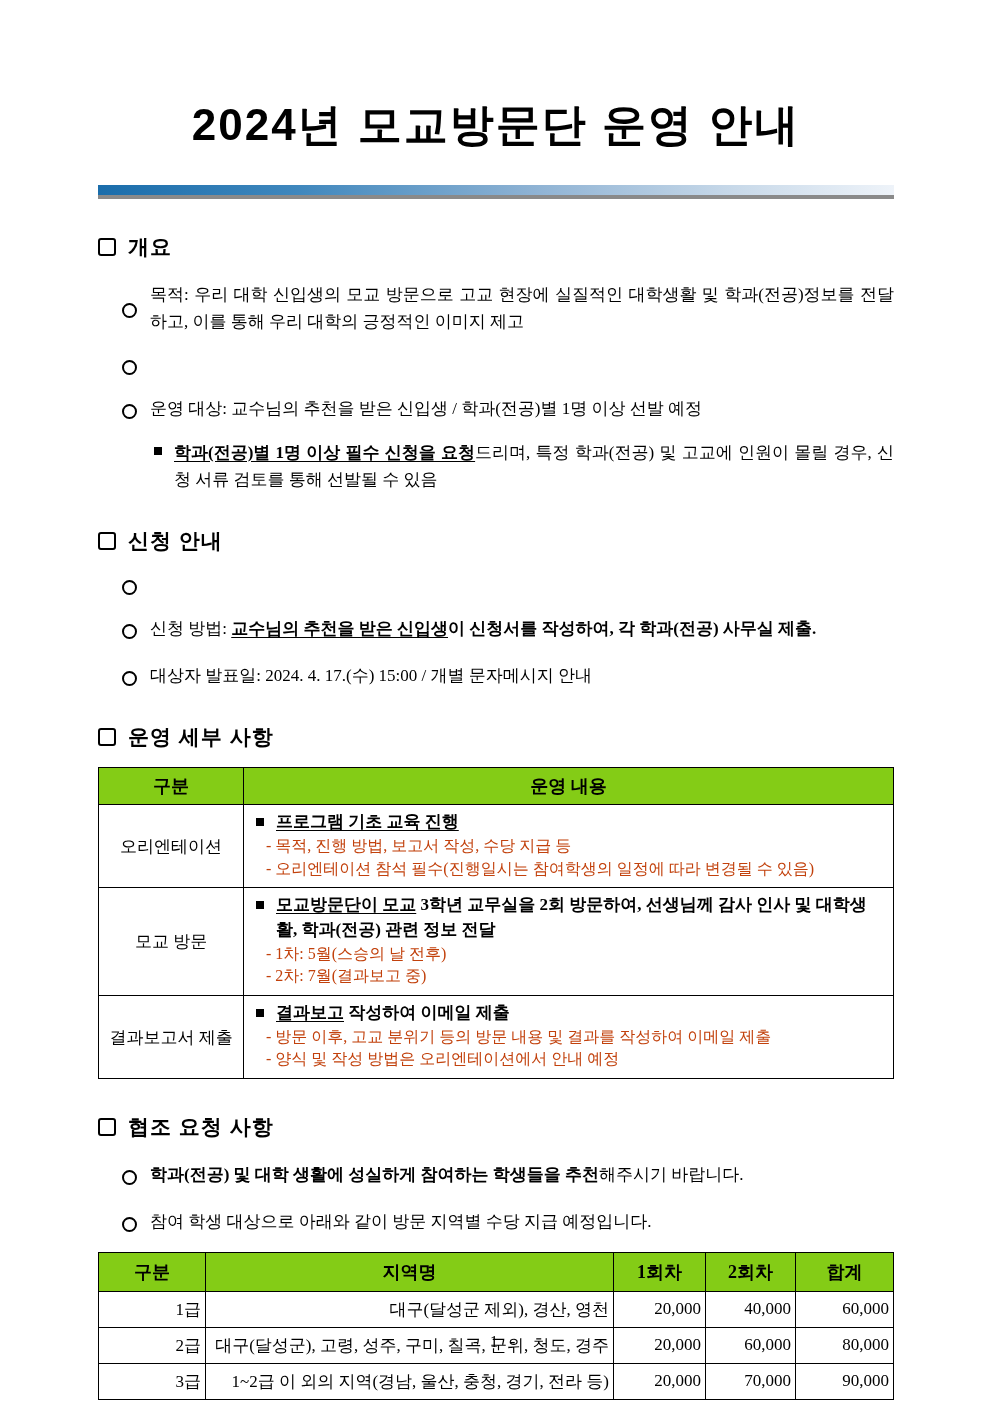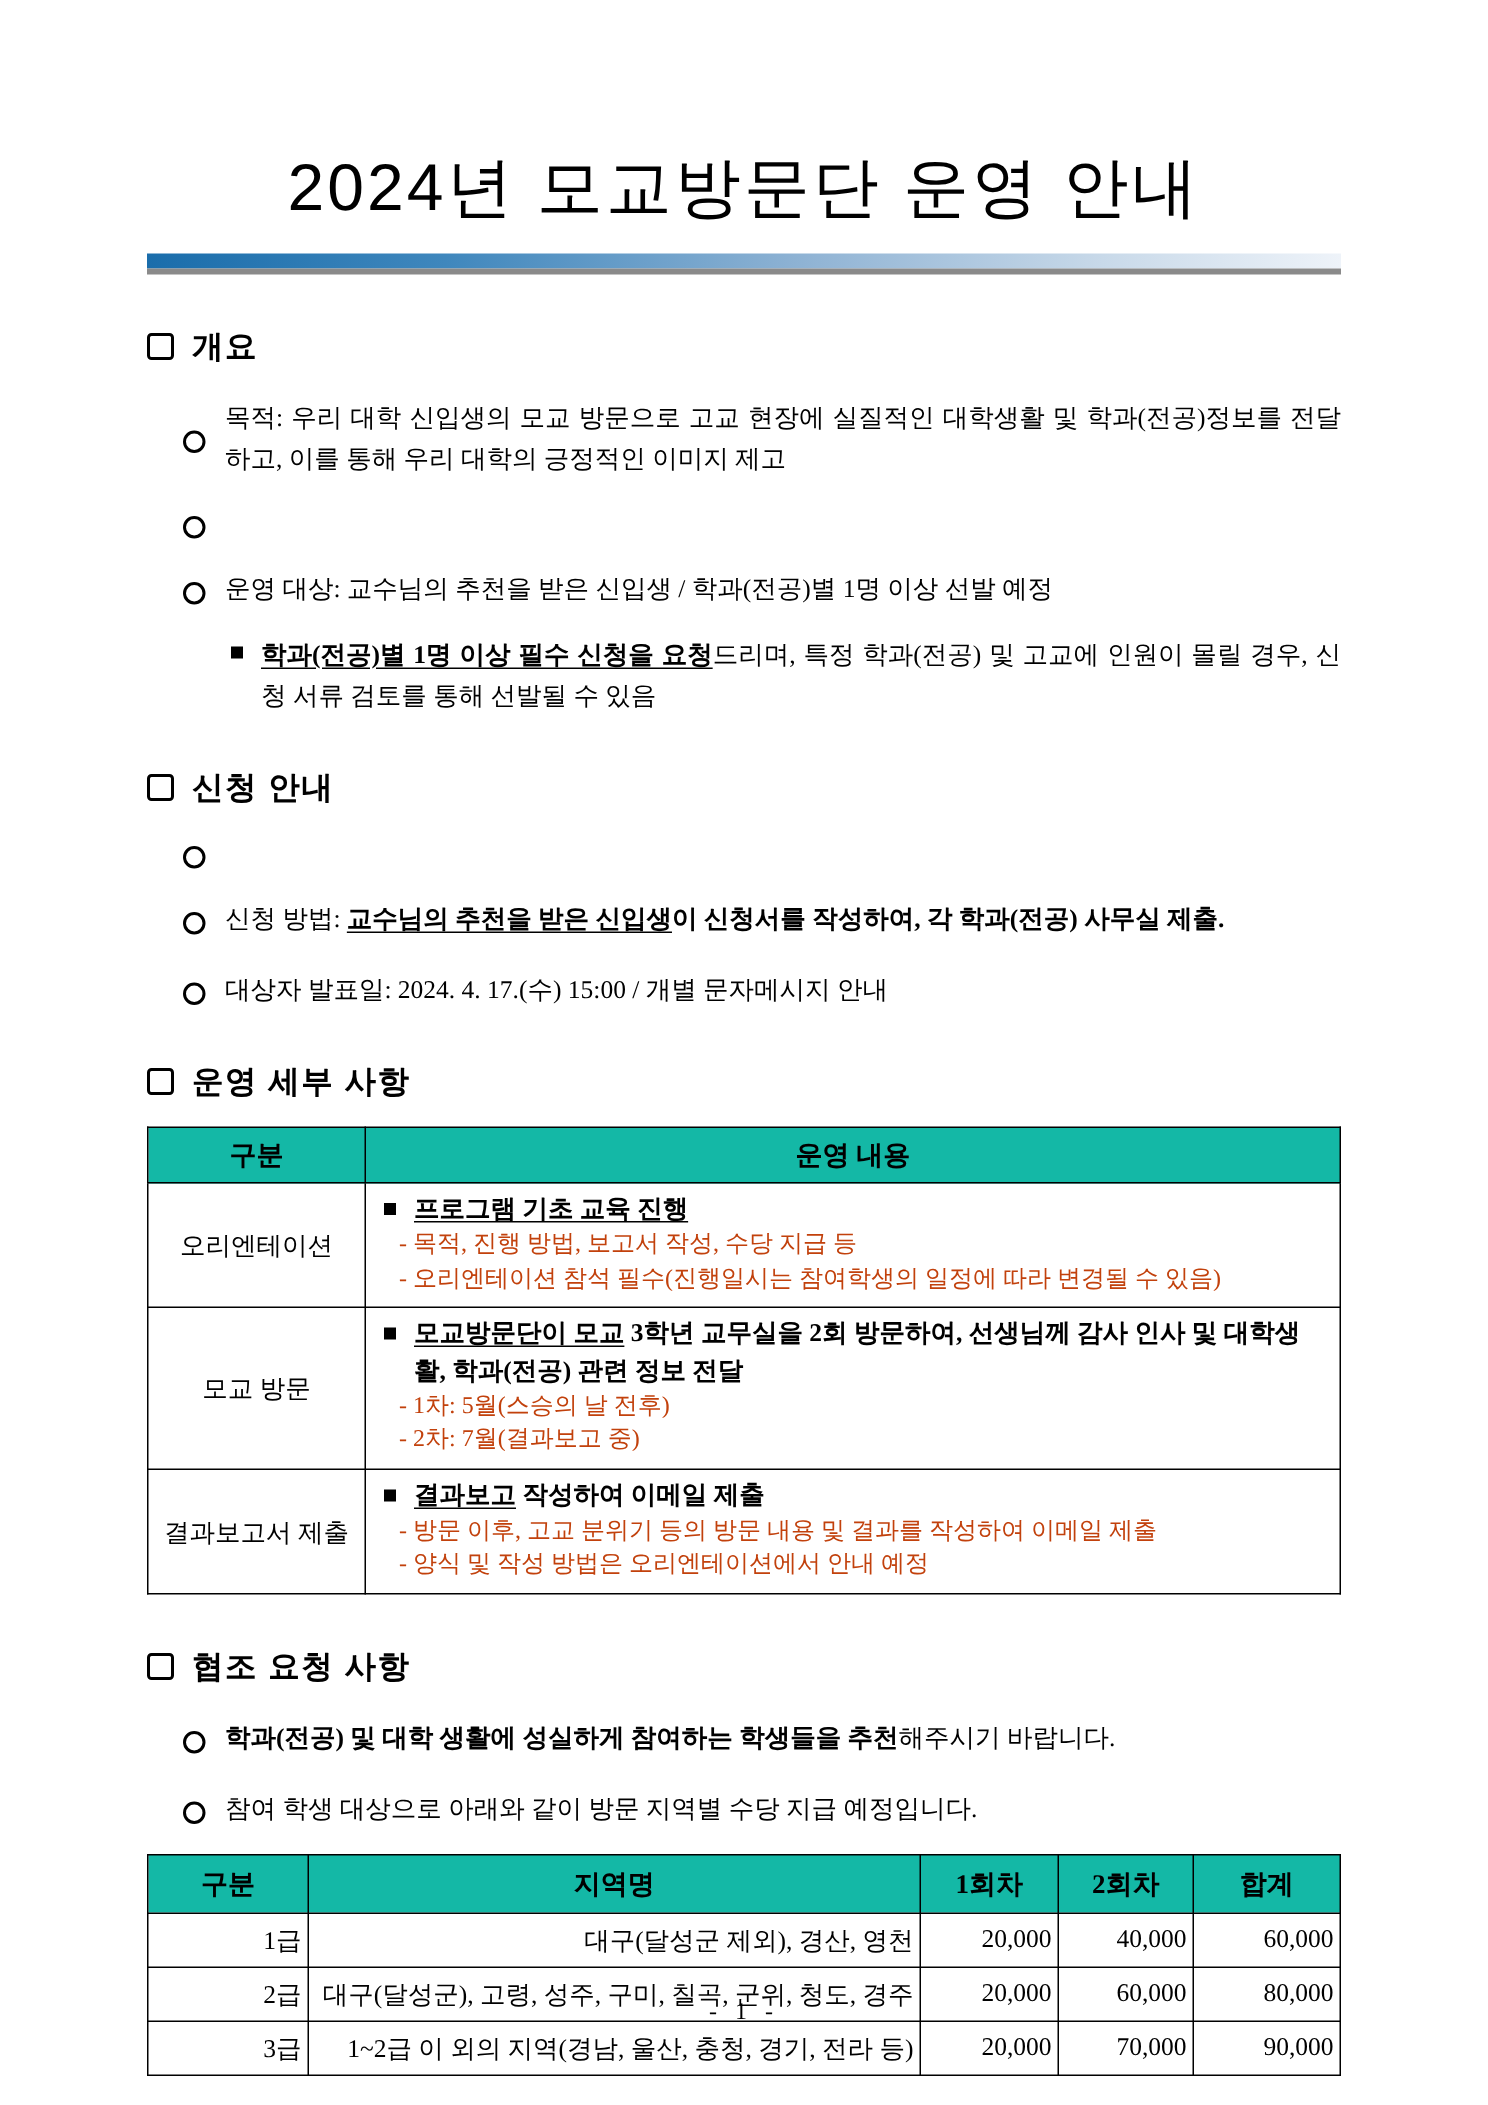--- a/index.html
+++ b/index.html
@@ -7,22 +7,22 @@
     width:992px; height:1403px;
     background:#ffffff; color:#000;
     font-family:"Liberation Serif", serif;
     position:relative; overflow:hidden;
   }
   .content { padding:96px 98px 0 98px; }
 
   
   .doc-title {
     font-family:"Liberation Sans", sans-serif;
-    font-weight:normal; font-size:44px; letter-spacing:2px;
-    text-align:center; margin:0 0 14px 0; color:#000;
+    font-weight:bold; font-size:44px; letter-spacing:2px;
+    text-align:center; margin:0 0 30px 0; color:#000;
   }
   .rule-bar { height:10px; background:linear-gradient(to right,#1a6dab 0%, #3f87bd 25%, #8fb3d4 55%, #c8d9e9 80%, #eef3f9 100%); }
   .rule-gray { height:4px; background:#8a8a8a; }
 
   
   .section { display:flex; align-items:center; margin:34px 0 6px 0; }
   .sq {
     width:14px; height:14px; border:2.5px solid #000; border-radius:3px;
     flex:none; margin-right:12px;
   }
@@ -43,21 +43,21 @@
   .subbullet { display:flex; margin:16px 0 0 56px; }
   .sqsm { width:8px; height:8px; background:#000; flex:none; margin:8px 12px 0 0; }
   .subbullet .bullet-text { font-size:17px; }
 
   b.u { text-decoration:underline; text-underline-offset:3px; }
 
   
   table { border-collapse:collapse; width:100%; table-layout:fixed; margin-top:16px; }
   th, td { border:1.6px solid #000; }
   th {
-    background:#14b8a6; font-weight:bold; font-size:18px;
+    background:#84cc16; font-weight:bold; font-size:18px;
     padding:6px 4px; text-align:center;
   }
   td { font-size:17px; vertical-align:middle; }
   .details-table td.rowtitle { text-align:center; font-size:17px; }
   .details-table td.rowcontent { padding:5px 10px 7px 12px; }
   .cell-bullet { display:flex; font-weight:bold; line-height:1.45; }
   .cell-bullet .sqsm { margin-top:8px; }
   .cell-sub {
     color:#c2410c; font-size:16px; line-height:1.42; padding-left:10px;
     text-align:justify;

